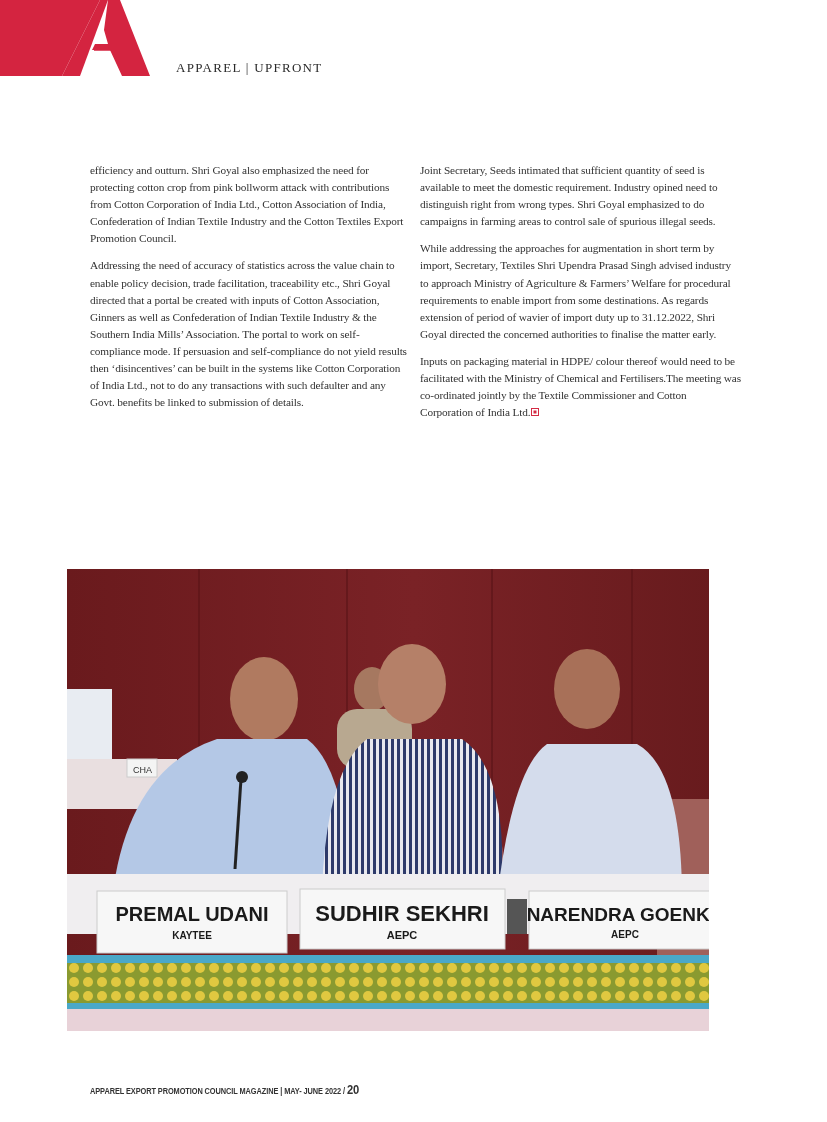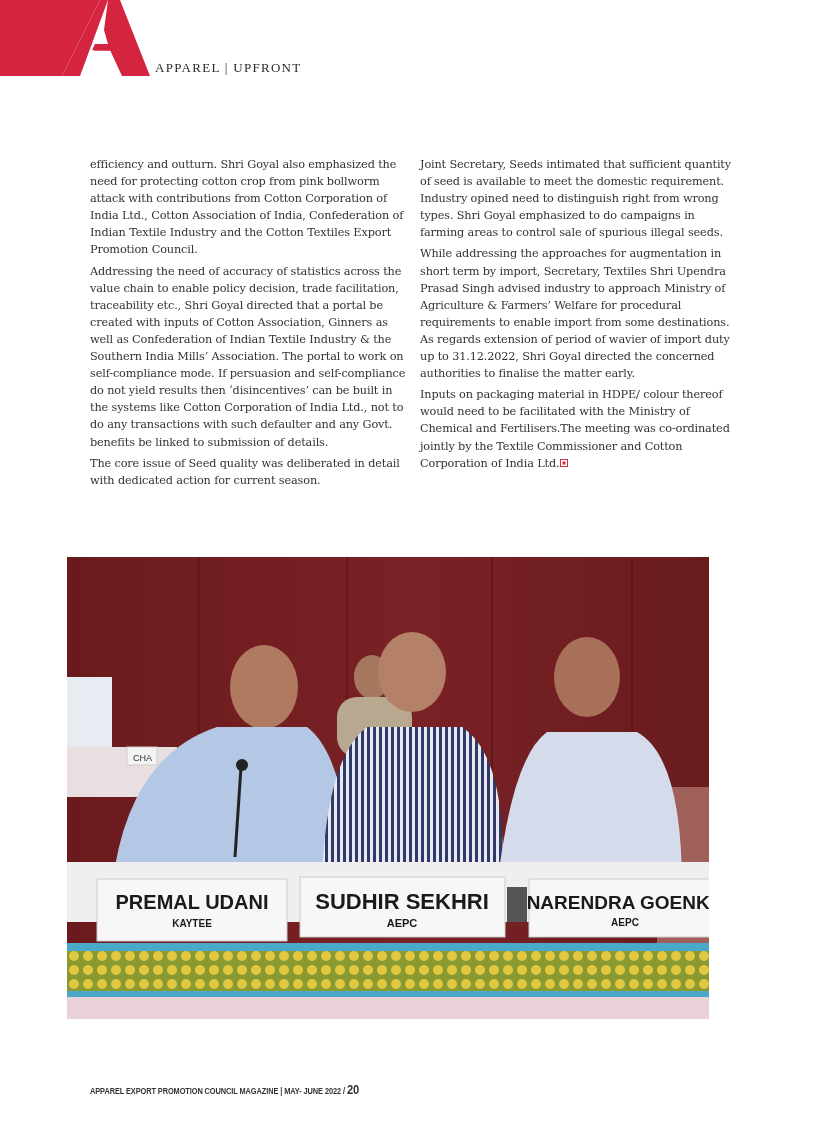--- a/index.html
+++ b/index.html
@@ -1,43 +1,42 @@
 <!DOCTYPE html>
 <html><head>
 <meta charset="utf-8">
 <style>
   html, body { margin:0; padding:0; }
   body { width:827px; height:1122px; background:#ffffff; position:relative; overflow:hidden; font-family:"DejaVu Serif", serif; }
   .logo { position:absolute; left:0; top:0; width:150px; height:76px; }
-  .section-label { position:absolute; left:155px; top:60px; font-family:"Liberation Serif", serif; font-size:13px; letter-spacing:1.3px; color:#2a2a2a; }
+  .section-label { position:absolute; left:176px; top:60px; font-family:"Liberation Serif", serif; font-size:13px; letter-spacing:1.3px; color:#2a2a2a; }
   .col { position:absolute; top:152px; width:318px; font-family:"DejaVu Serif", serif; font-size:11.3px; line-height:17.1px; color:#333; letter-spacing:-0.15px; }
-  .col p { margin:4px 0 2px 0; }
+  .col p { margin:10px 0 2px 0;font-family:Liberation Serif, serif; }
   .col-left { left:90px; }
   .col-right { left:420px; width:322px; }
   .end-mark { display:inline-block; width:6px; height:6px; background:#d42b44; border:1px solid #d42b44; box-shadow: inset 0 0 0 1.5px #fff; vertical-align:baseline; margin-left:1px; }
-  .photo { position:absolute; left:67px; top:557px; width:642px; height:462px; overflow:hidden; background:#6b1c1f; }
+  .photo { position:absolute; left:67px; top:569px; width:642px; height:462px; overflow:hidden; background:#6b1c1f; }
   .footer { position:absolute; left:90px; top:1082px; font-family:"Liberation Sans", sans-serif; font-size:8.6px; font-weight:bold; color:#333; letter-spacing:-0.1px; transform:scaleX(0.86); transform-origin:left center; white-space:nowrap; }
   .footer .pg { font-size:13px; }
   .nameplate-text { font-family:"Liberation Sans", sans-serif; font-weight:bold; }
 </style>
 </head>
 <body>
 
 <svg class="logo" viewBox="0 0 150 76">
   <polygon points="0,0 100,0 62,76 0,76" fill="#d42440"></polygon>
   <polygon points="108,0 120,0 150,76 122,76 110,50 92,50 95,44 108,44 104,30" fill="#d42440"></polygon>
   <polygon points="100,0 108,0 80,76 62,76" fill="#d42440"></polygon>
   <line x1="94" y1="50" x2="118" y2="50" stroke="#d42440" stroke-width="1.5"></line>
 </svg>
 <div class="section-label">APPAREL | UPFRONT</div>
 
 <div class="col col-left">
   <p>efficiency and outturn. Shri Goyal also emphasized the need for protecting cotton crop from pink bollworm attack with contributions from Cotton Corporation of India Ltd., Cotton Association of India, Confederation of Indian Textile Industry and the Cotton Textiles Export Promotion Council.</p>
   <p>Addressing the need of accuracy of statistics across the value chain to enable policy decision, trade facilitation, traceability etc., Shri Goyal directed that a portal be created with inputs of Cotton Association, Ginners as well as Confederation of Indian Textile Industry &amp; the Southern India Mills’ Association. The portal to work on self-compliance mode. If persuasion and self-compliance do not yield results then ‘disincentives’ can be built in the systems like Cotton Corporation of India Ltd., not to do any transactions with such defaulter and any Govt. benefits be linked to submission of details.</p>
-  <p>The core issue of Seed quality was deliberated in detail with dedicated action for current season.</p>
 </div>
 
 <div class="col col-right">
   <p>Joint Secretary, Seeds intimated that sufficient quantity of seed is available to meet the domestic requirement. Industry opined need to distinguish right from wrong types. Shri Goyal emphasized to do campaigns in farming areas to control sale of spurious illegal seeds.</p>
   <p>While addressing the approaches for augmentation in short term by import, Secretary, Textiles Shri Upendra Prasad Singh advised industry to approach Ministry of Agriculture &amp; Farmers’ Welfare for procedural requirements to enable import from some destinations.  As regards extension of period of wavier of import duty up to 31.12.2022, Shri Goyal directed the concerned authorities to finalise the matter early.</p>
   <p><span>Inputs on packaging material in HDPE/ colour thereof would need to be facilitated with the Ministry of Chemical and Fertilisers.The meeting was co-ordinated jointly by the Textile Commissioner and Cotton Corporation of India Ltd.</span><span class="end-mark"></span></p>
 </div>
 
 <div class="photo">
   <svg width="693" height="462" viewBox="0 0 693 462">

